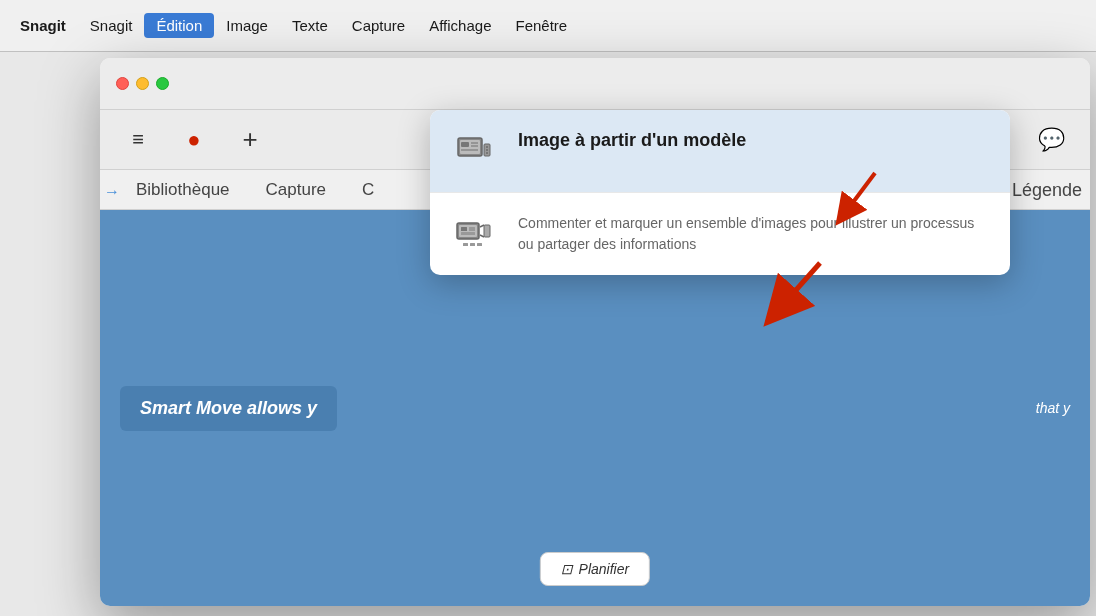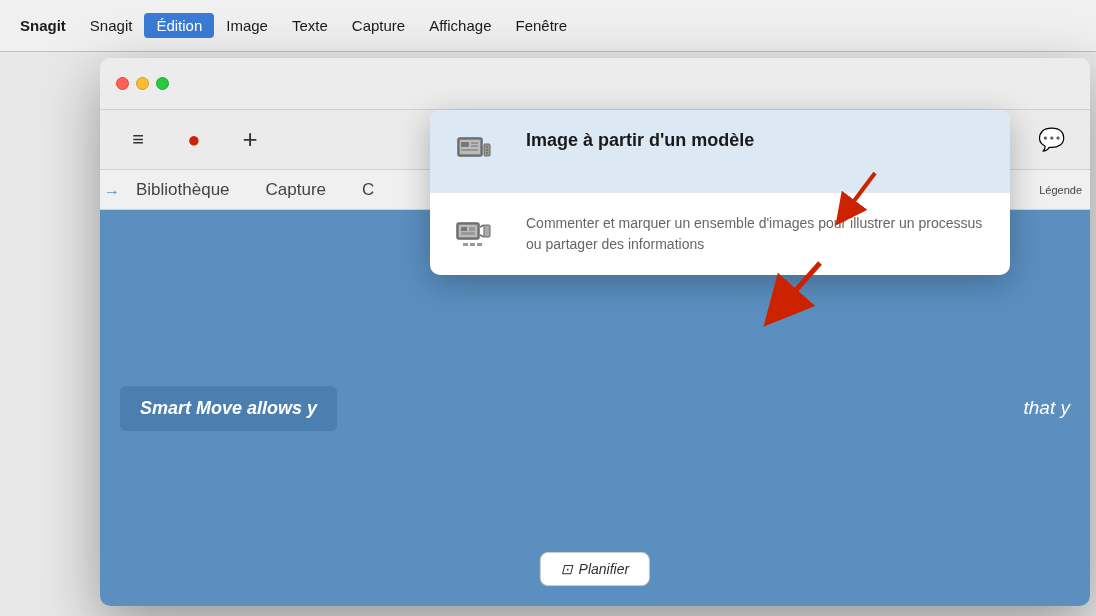--- a/index.html
+++ b/index.html
@@ -195,21 +195,21 @@
       border-radius: 6px;
       white-space: nowrap;
     }
 
     .content-right-text {
       position: absolute;
       right: 20px;
       top: 50%;
       transform: translateY(-50%);
       color: white;
-      font-size: 19px;
+      font-size: 14px;
       padding-left: 8px;
     }
 
     .planifier-btn {
       position: absolute;
       bottom: 20px;
       left: 50%;
       transform: translateX(-50%);
       background: white;
       border: 1px solid #ccc;
@@ -233,21 +233,21 @@
       border-radius: 10px;
       box-shadow: 0 8px 32px rgba(0,0,0,0.25);
       overflow: hidden;
       z-index: 100;
     }
 
     .dropdown-item {
       display: flex;
       align-items: flex-start;
       padding: 20px 24px;
-      gap: 32px;
+      gap: 24px;
       cursor: pointer;
       transition: background 0.1s;
     }
 
     .dropdown-item:first-child {
       background: #dce8f4;
     }
 
     .dropdown-item:not(:last-child) {
       border-bottom: 1px solid #e8e8e8;
@@ -295,21 +295,21 @@
       pointer-events: none;
     }
 
     
     .legend-tab {
       position: absolute;
       right: 0;
       top: 50%;
       transform: translateY(-50%);
       color: #444;
-      font-size: 11px;
+      font-size: 18px;
       padding: 4px 8px;
     }
   </style>
 </head>
 <body>
 
 <div class="menubar">
   <div class="menu-item">Snagit</div>
   <div class="menu-item">Snagit</div>
   <div class="menu-item active">Édition</div>

